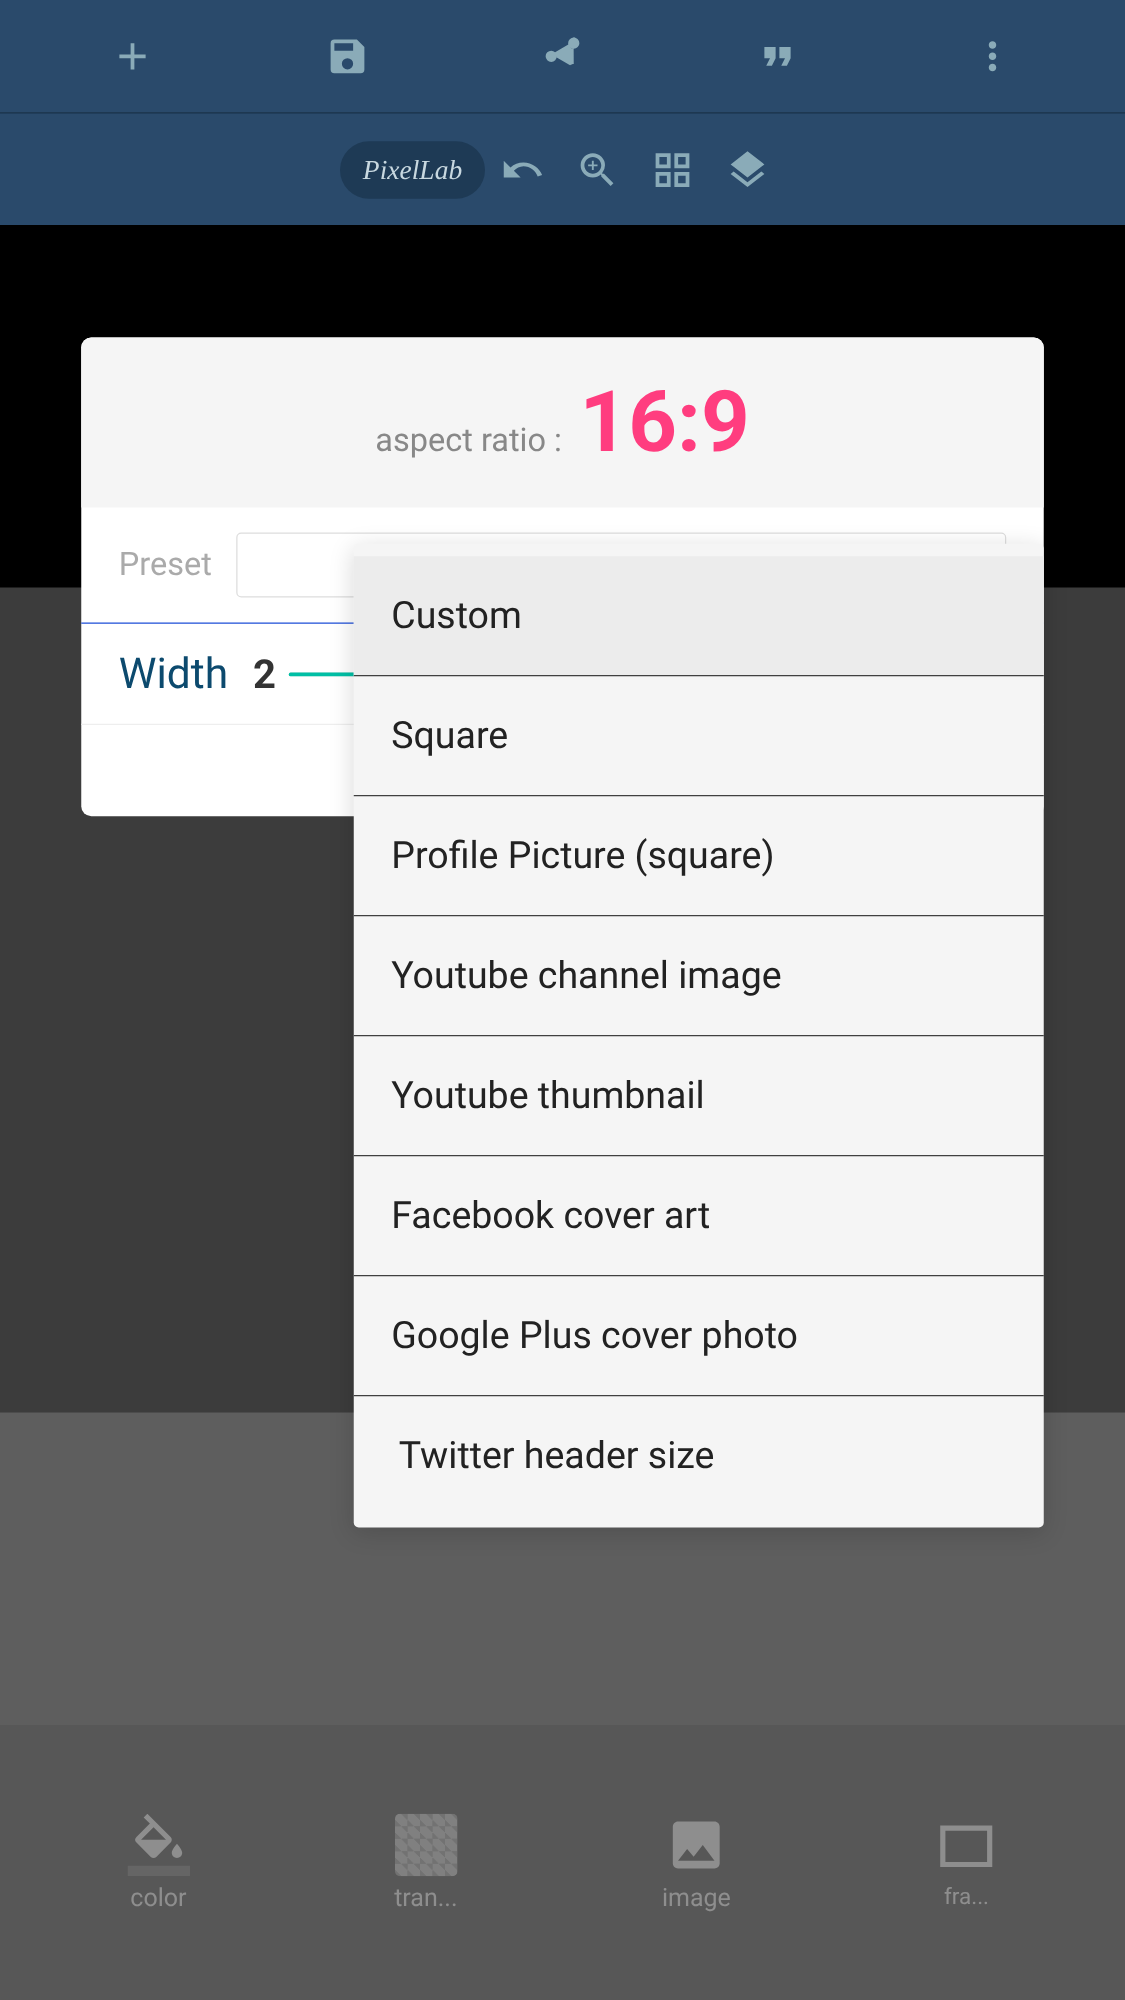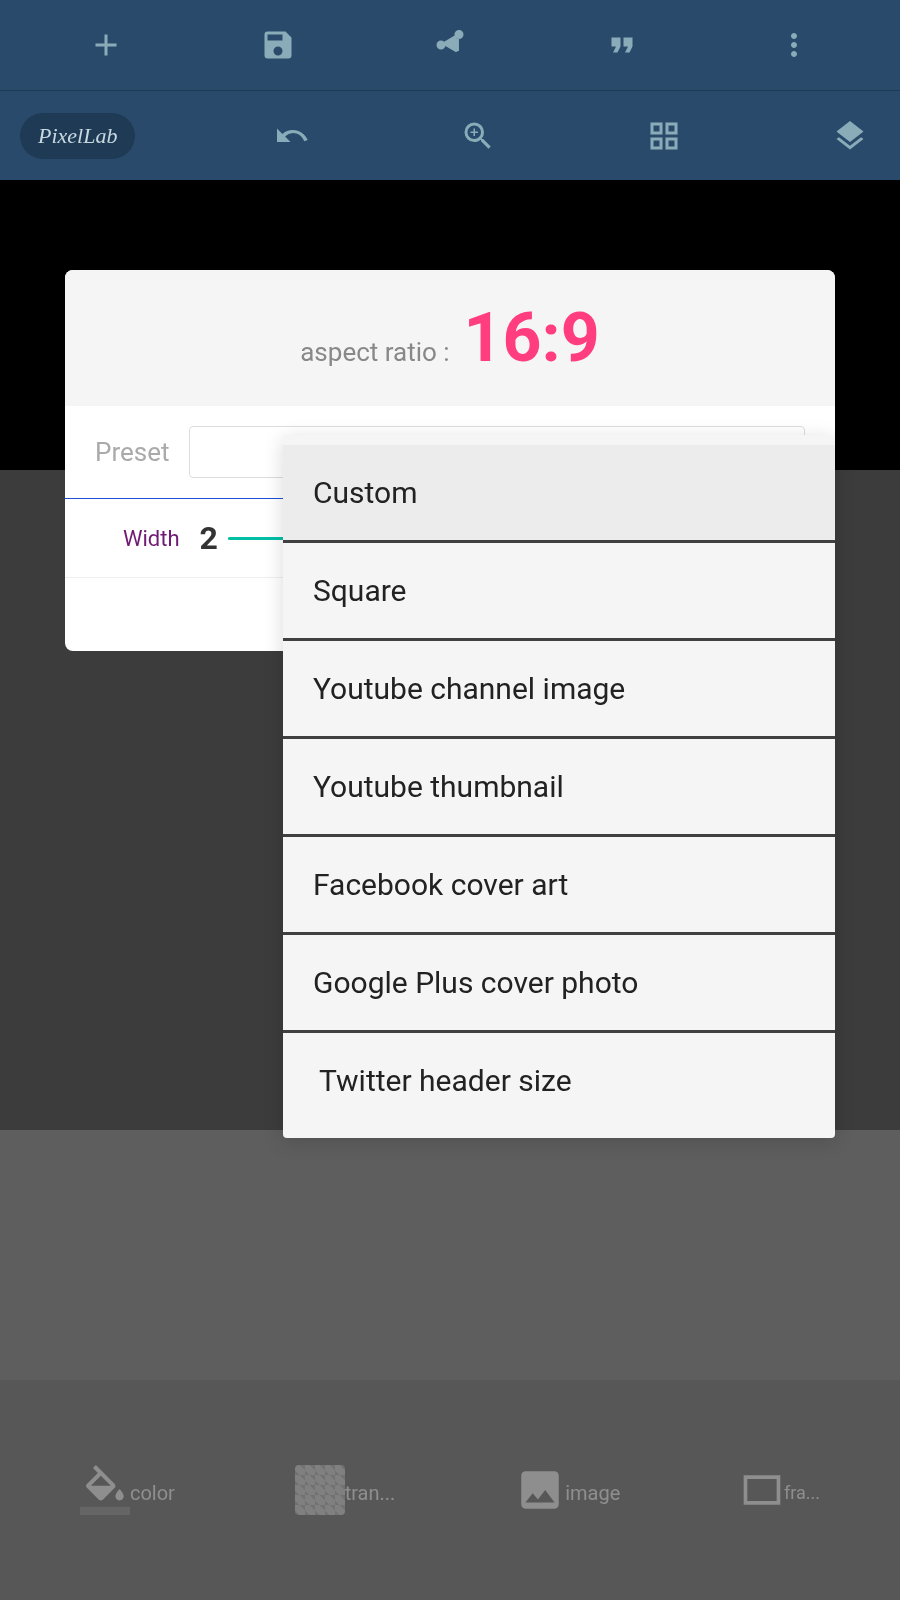--- a/index.html
+++ b/index.html
@@ -36,21 +36,21 @@
       width: 60px;
       height: 60px;
     }
 
     
     .toolbar-second {
       background: #2a4a6b;
       height: 90px;
       display: flex;
       align-items: center;
-      justify-content: space-between;
+      justify-content: center;
       padding: 0 20px;
       border-top: 1px solid #1e3a55;
     }
 
     .pixellab-logo {
       background: #1e3a55;
       border-radius: 30px;
       color: #c8d8e0;
       font-size: 22px;
       font-style: italic;
@@ -119,24 +119,23 @@
       font-size: 22px;
     }
 
     .dialog-width-row {
       padding: 20px 30px;
       display: flex;
       align-items: center;
     }
 
     .width-label {
-      color: #701a75;
-      font-size: 22px;
+      color: #0c4a6e;
+      font-size: 34px;
       margin-right: 20px;
-      margin-left: 28px;
     }
 
     .width-value {
       color: #333;
       font-size: 32px;
       font-weight: bold;
       margin-right: 10px;
     }
 
     .width-slider-container {
@@ -183,35 +182,36 @@
       z-index: 20;
       border-radius: 4px;
       box-shadow: 0 4px 20px rgba(0,0,0,0.15);
       padding: 10px 0;
     }
 
     .dropdown-item {
       padding: 30px 30px;
       font-size: 30px;
       color: #222;
-      border-bottom: 3px solid #404040;
+      border-bottom: 1px solid #404040;
       cursor: pointer;
     }
 
     .dropdown-item:last-child {
       border-bottom: none;
       padding-left: 36px;
     }
 
     .dropdown-item.selected {
       background: #ececec;
     }
 
     .bottom-tool-item {
       display: flex;
+      flex-direction: column;
       align-items: center;
       color: #ccc;
       font-size: 20px;
     }
 
     
     .page-overlay {
       position: absolute;
       top: 470px;
       left: 0;
@@ -333,20 +333,21 @@
   </div>
 
   <div class="dialog-stroke-row">
     <div style="height: 2px; background: #ddd; width: 80px; margin-right: 20px;"></div>
     <span class="stroke-label">STROKE</span>
   </div>
 
   <div class="dropdown-list">
     <div class="dropdown-item selected">Custom</div>
     <div class="dropdown-item">Square</div>
+    <div class="dropdown-item">Profile Picture (square)</div>
     <div class="dropdown-item">Youtube channel image</div>
     <div class="dropdown-item">Youtube thumbnail</div>
     <div class="dropdown-item">Facebook cover art</div>
     <div class="dropdown-item">Google Plus cover photo</div>
     <div class="dropdown-item">Twitter header size</div>
   </div>
 </div>
 
 <div class="bg-gray-bottom">
 

